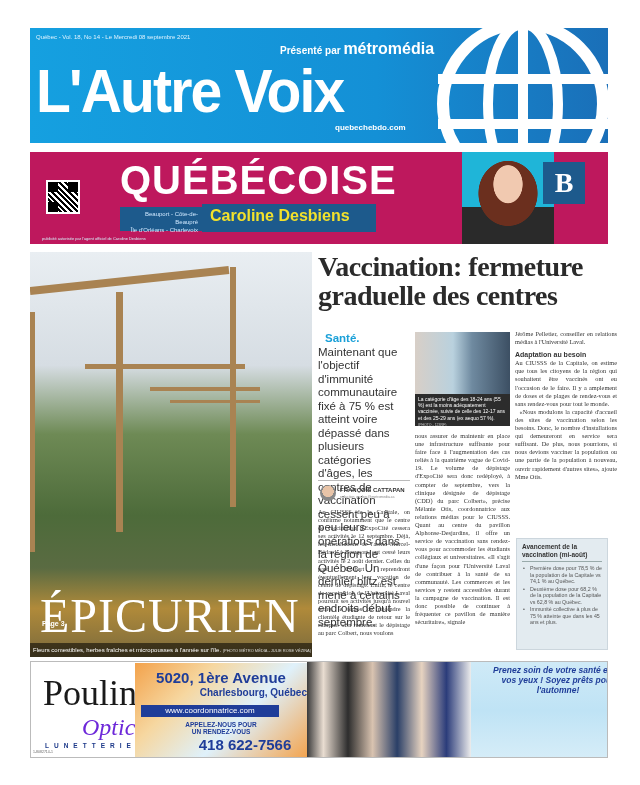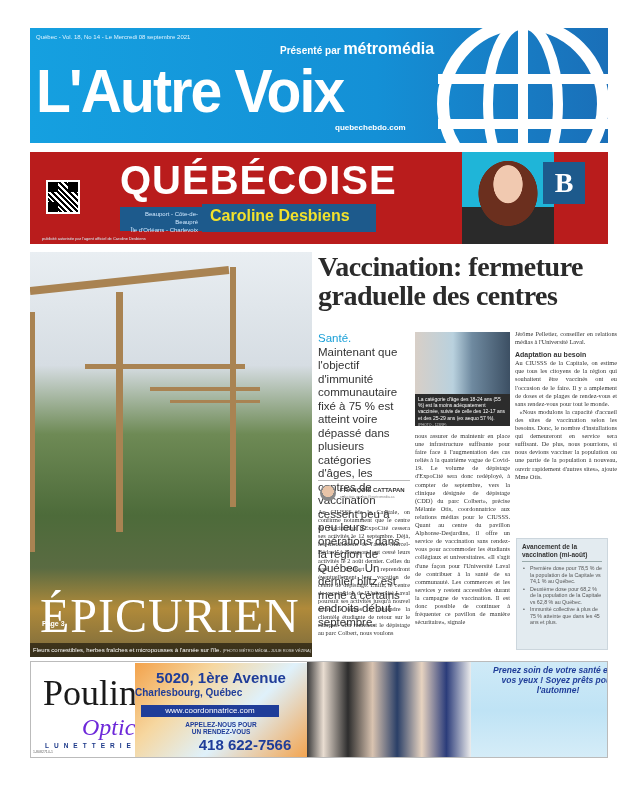--- a/index.html
+++ b/index.html
@@ -12,21 +12,21 @@
   .mast-meta { position: absolute; left: 6px; top: 6px; font-size: 6px; color: #dff3ff; }
   .mast-presente { position: absolute; left: 250px; top: 12px; font-size: 10px; color: #fff; font-weight: bold; }
   .mast-presente .brand { font-size: 16px; font-weight: bold; }
   .mast-title { position: absolute; left: 6px; top: 30px; font-size: 62px; line-height: 66px;
     font-weight: bold; color: #fff; letter-spacing: -2px; font-family: "Liberation Sans", sans-serif;
     transform: scaleX(0.92); transform-origin: left; }
   .mast-url { position: absolute; left: 305px; top: 95px; font-size: 8px; color: #fff; font-weight: bold; }
   .globe { position: absolute; right: 0; top: -4px; width: 180px; height: 130px; }
 
   
-  .pol-ad { position: absolute; left: 30px; top: 152px; width: 578px; height: 92px; background: #b91c1c; overflow: hidden; }
+  .pol-ad { position: absolute; left: 30px; top: 152px; width: 578px; height: 92px; background: #be185d; overflow: hidden; }
   .qr { position: absolute; left: 16px; top: 28px; width: 34px; height: 34px; background: #fff; padding: 2px; }
   .qr-inner { width: 100%; height: 100%;
     background:
       linear-gradient(#000,#000) 0 0/10px 10px no-repeat,
       linear-gradient(#000,#000) 20px 0/10px 10px no-repeat,
       linear-gradient(#000,#000) 0 20px/10px 10px no-repeat,
       repeating-linear-gradient(45deg,#000 0 2px,#fff 2px 4px); }
   .pol-title { position: absolute; left: 90px; top: 6px; font-size: 40px; font-weight: bold; color: #fff; letter-spacing: 1px; }
   .pol-region { position: absolute; left: 90px; top: 55px; width: 82px; height: 24px; background: #1d5a8c;
     color: #cfe8ff; font-size: 6px; line-height: 8px; padding: 3px 4px; text-align: right; }
@@ -51,21 +51,21 @@
   .photo-caption { position: absolute; left: 0; bottom: 0; width: 100%; height: 14px; background: rgba(0,0,0,0.55);
     color: #fff; font-size: 6px; line-height: 14px; padding-left: 3px; }
   .photo-caption .credit { font-size: 4px; opacity: 0.8; }
 
   
   .headline { position: absolute; left: 318px; top: 252px; width: 300px; font-family: "Liberation Serif", serif;
     font-weight: bold; font-size: 28px; line-height: 29px; color: #2b2b2b; letter-spacing: -0.5px; }
 
   
   .lede { position: absolute; left: 318px; top: 332px; width: 92px; font-size: 11.5px; line-height: 13.5px; color: #333; }
-  .lede .kicker { color: #1aa0d8; font-weight: normal; }
+  .lede .kicker { color: #1aa0d8; font-weight: bold; margin-left: 7px; }
 
   
   .inset-photo { position: absolute; left: 415px; top: 332px; width: 95px; height: 62px;
     background: linear-gradient(90deg, #d8cfc7 0%, #b9d1de 40%, #6f8aa0 60%, #3c4f63 100%); }
   .inset-caption { position: absolute; left: 415px; top: 394px; width: 95px; height: 32px; background: #2c2c2c;
     color: #fff; font-size: 5px; line-height: 6.2px; padding: 2px 3px; }
 
   .body-col { position: absolute; font-family: "Liberation Serif", serif; font-size: 6.3px; line-height: 8.1px;
     color: #333; text-align: justify; }
   .col-a { left: 318px; top: 508px; width: 92px; }
@@ -89,21 +89,21 @@
   
   .bottom-ad { position: absolute; left: 30px; top: 661px; width: 578px; height: 97px; border: 1px solid #bbb; background: #fff; overflow: hidden; }
   .poulin-logo { position: absolute; left: 6px; top: 6px; width: 96px; height: 85px; }
   .poulin-name { position: absolute; left: 6px; top: 4px; font-family: "Liberation Serif", serif; font-size: 36px; color: #1a1a1a; }
   .poulin-sub { position: absolute; left: 26px; top: 46px; font-family: "Liberation Serif", serif; font-style: italic; font-size: 24px; color: #6d28d9; margin-left: 19px; }
   .poulin-lun { position: absolute; left: 8px; top: 74px; font-size: 6.5px; letter-spacing: 5px; color: #1e3a8a; font-weight: bold; }
   .ad-code { position: absolute; left: 2px; top: 88px; font-size: 3.5px; color: #666; }
   .ad-center { position: absolute; left: 104px; top: 1px; width: 172px; height: 97px;
     background: linear-gradient(135deg, #f3a24b 0%, #f6d7a0 30%, #dff1fb 60%, #f3a24b 100%); }
   .ad-addr1 { position: absolute; left: 0; width: 100%; top: 6px; text-align: center; font-size: 15px; font-weight: bold; color: #1f3d99; }
-  .ad-addr2 { position: absolute; left: 0; width: 100%; top: 24px; text-align: left; font-size: 10px; font-weight: bold; color: #1f3d99; }
+  .ad-addr2 { position: absolute; left: 0; width: 100%; top: 24px; text-align: right; font-size: 10px; font-weight: bold; color: #1f3d99; }
   .ad-web { position: absolute; left: 6px; top: 42px; width: 138px; height: 12px; background: #1f3d99; color: #fff;
     text-align: center; font-size: 8px; line-height: 12px; }
   .ad-call { position: absolute; left: 0; width: 100%; top: 58px; text-align: center; font-size: 6.5px; line-height: 7px; font-weight: bold; color: #1f3d99; }
   .ad-phone { position: absolute; left: 0; width: 100%; top: 73px; text-align: center; font-size: 15px; font-weight: bold; color: #1f3d99; padding-left: 48px; }
   .ad-team { position: absolute; left: 276px; top: 0; width: 164px; height: 97px;
     background: linear-gradient(90deg, #3a3a3a 0%, #e9ddd1 10%, #2d2d2d 25%, #d9c3b0 40%, #2a3f67 55%, #e7d3c0 70%, #2b3c7a 85%, #ececec 100%); }
   .ad-right { position: absolute; left: 440px; top: 0; width: 138px; height: 97px;
     background: linear-gradient(180deg, #cfeaf7 0%, #bfe3f5 50%, #d6edf8 100%); }
   .ad-slogan { position: absolute; left: 0; width: 100%; top: 3px; text-align: center; font-size: 8.5px;
     line-height: 10px; font-style: italic; font-weight: bold; color: #1f3d99; margin-left: 18px; }

